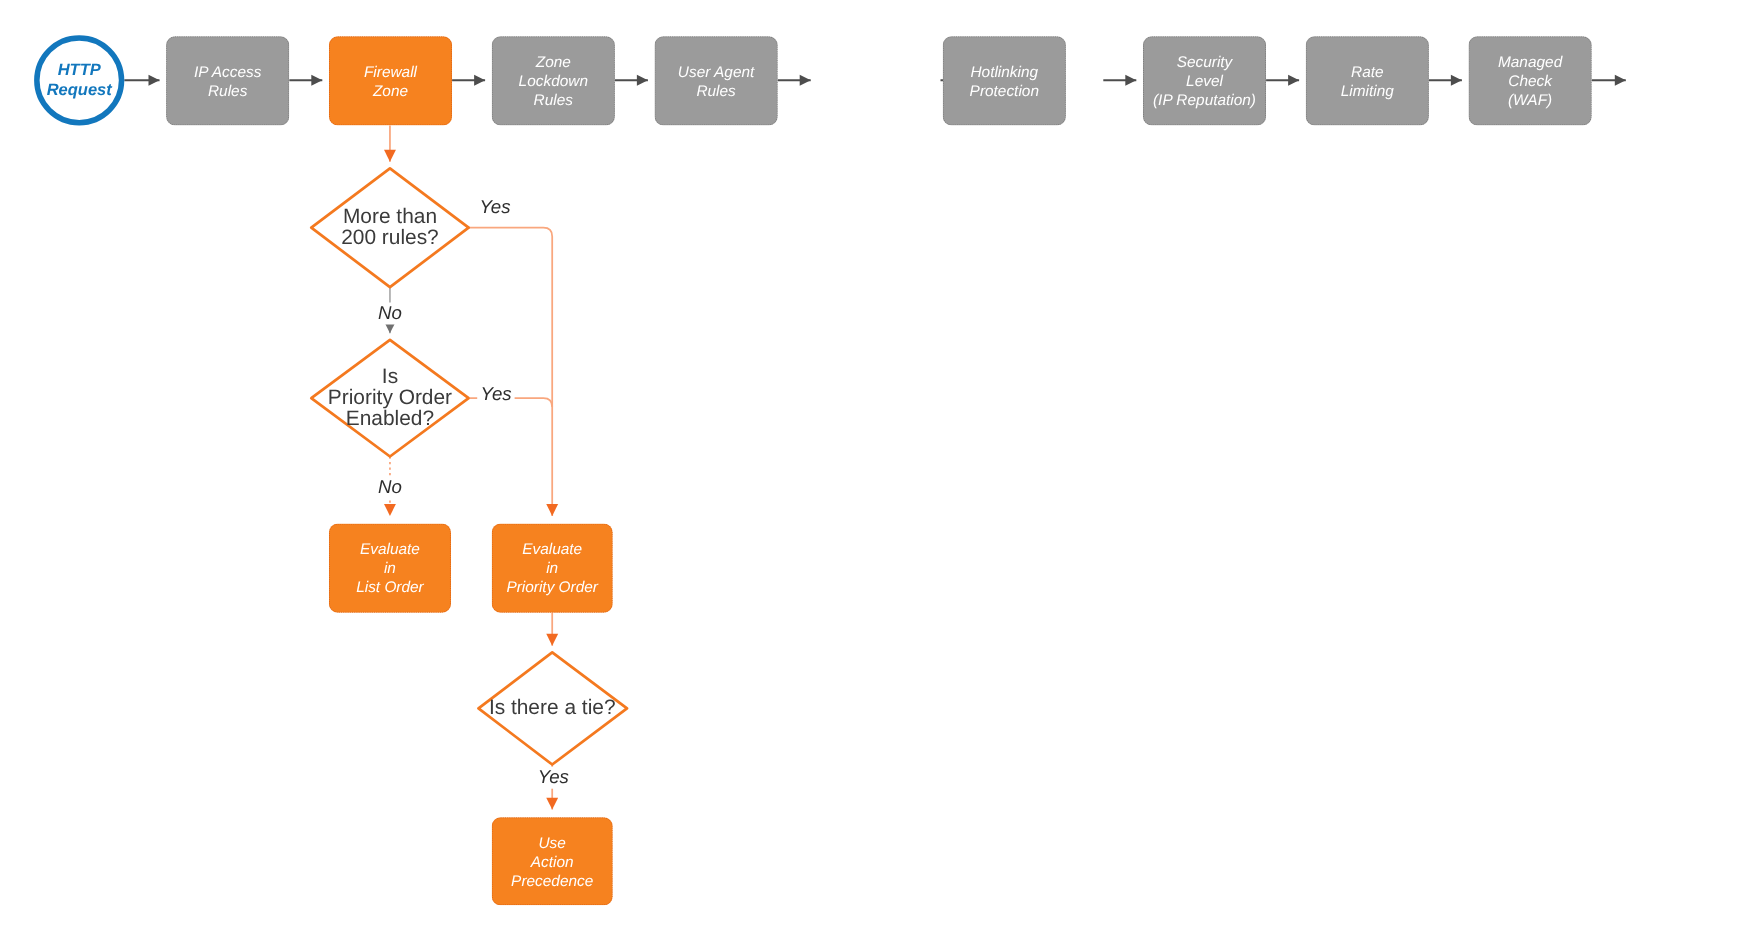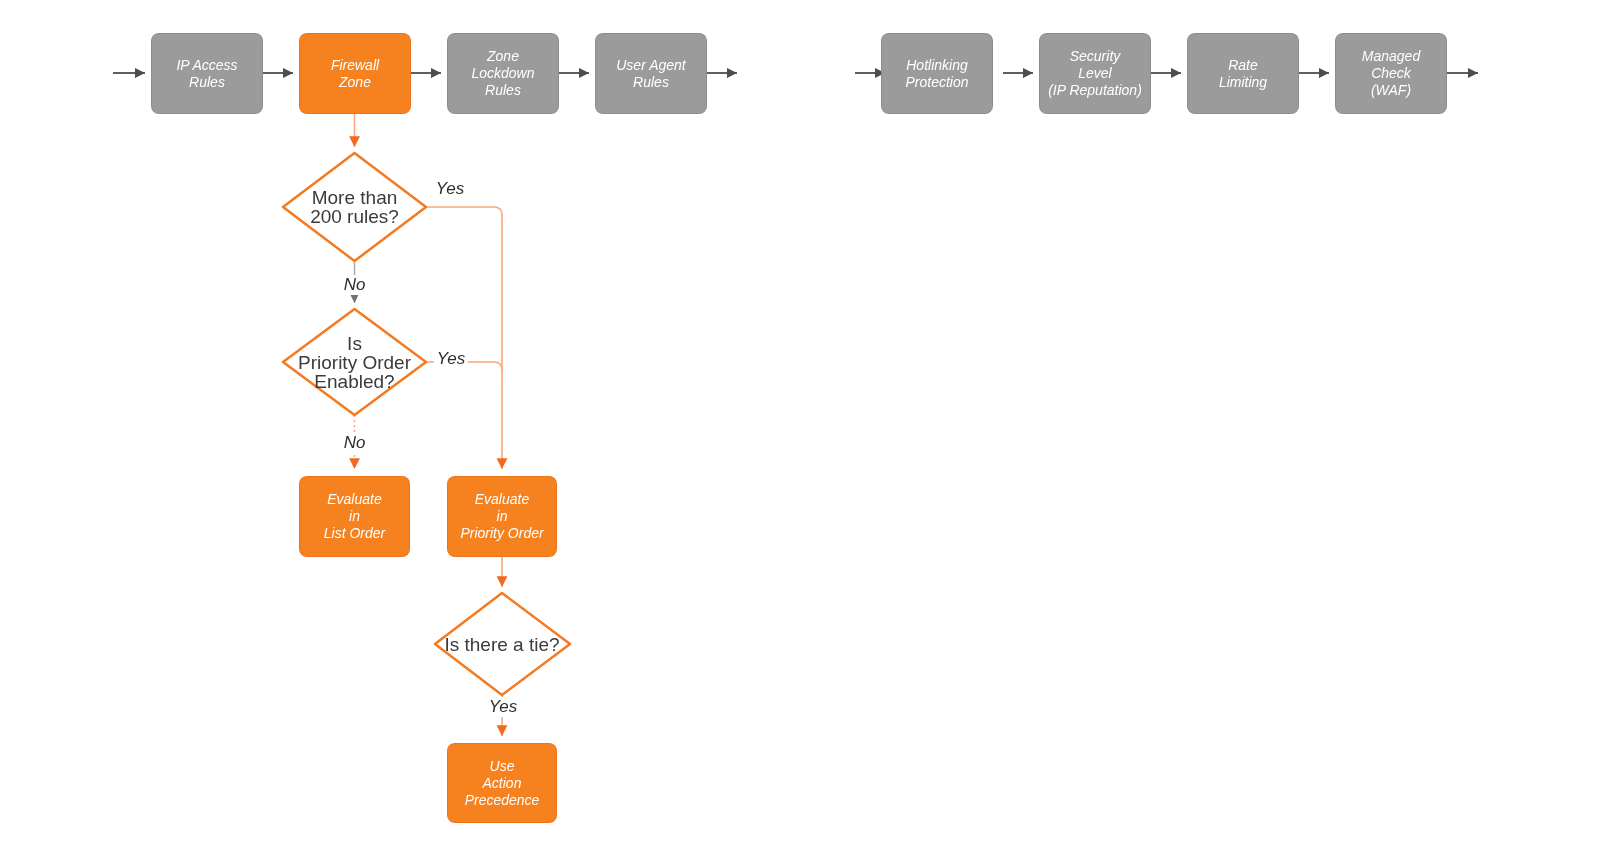--- a/index.html
+++ b/index.html
@@ -125,31 +125,33 @@
 
     <path d="M354.5,261 V303" stroke="#A9A9A9" stroke-width="1.5" fill="none" marker-end="url(#ah-gray-sm)"></path>
 
     <g fill="#ffffff" stroke="#F4791F" stroke-width="2.5" stroke-linejoin="round">
       <polygon points="354.5,153 426,207 354.5,261 283,207"></polygon>
       <polygon points="354.5,309 426,362 354.5,415 283,362"></polygon>
       <polygon points="502,593 570,644 502,695 435,644"></polygon>
     </g>
   </svg>
 
+  <div class="node circle start">HTTP
+Request</div>
 
   <div class="node box gray" style="left:151px">IP Access
 Rules</div>
   <div class="node box orange" style="left:299px">Firewall
 Zone</div>
   <div class="node box gray" style="left:447px">Zone
 Lockdown
 Rules</div>
   <div class="node box gray" style="left:595px">User Agent
 Rules</div>
-  <div class="node box gray" style="left:881px">Hotlinking
+  <div class="node box gray" style="left:857px">Hotlinking
 Protection</div>
   <div class="node box gray" style="left:1039px">Security
 Level
 (IP Reputation)</div>
   <div class="node box gray" style="left:1187px">Rate
 Limiting</div>
   <div class="node box gray" style="left:1335px">Managed
 Check
 (WAF)</div>
 

